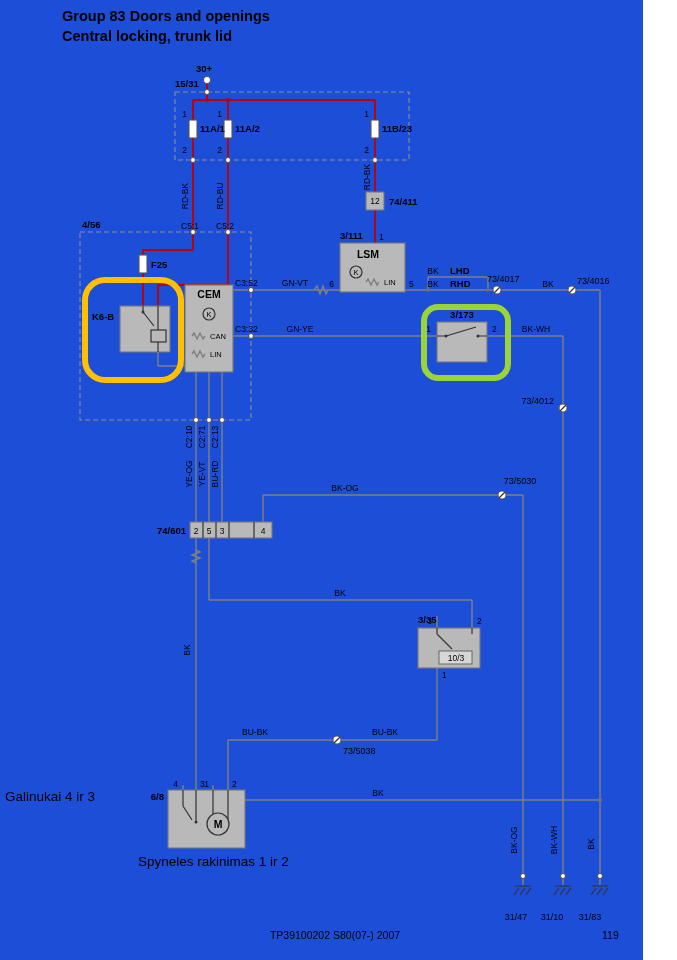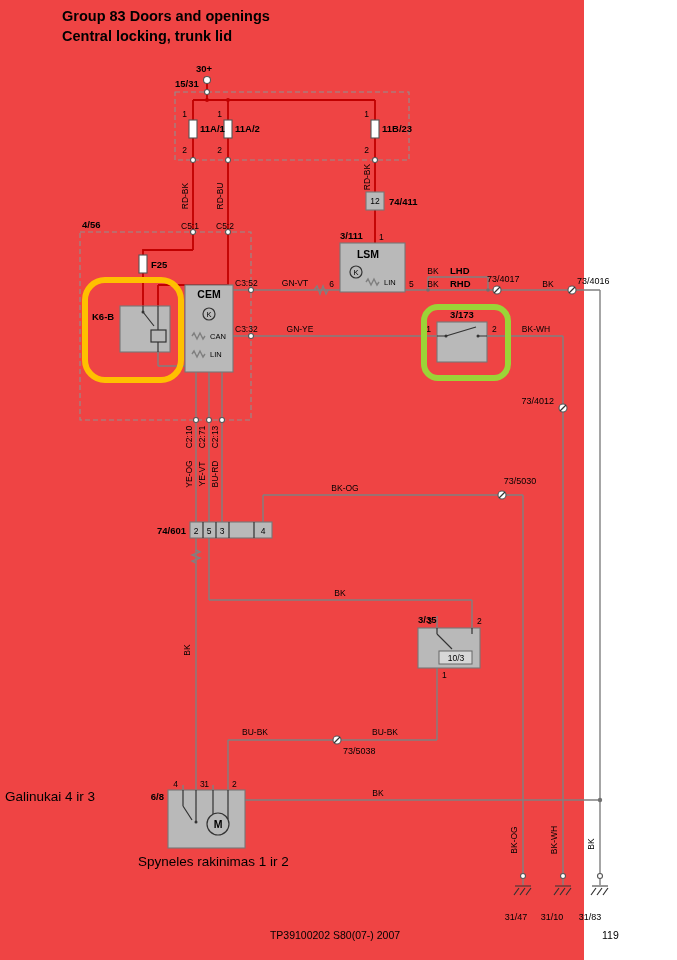--- a/index.html
+++ b/index.html
@@ -1,16 +1,16 @@
 <!DOCTYPE html>
 <html><head>
 <meta charset="utf-8">
 <style>
   html,body{margin:0;padding:0;background:#fff}
-  .page{width:584px;height:960px;position:relative;background:#ef4444}
+  .page{width:643px;height:960px;position:relative;background:#1d4ed8}
   svg{display:block}
   .w{fill:none;stroke:#808080;stroke-width:1.4}
   .wr{fill:none;stroke:#c00000;stroke-width:1.8}
   .jr{fill:#c00000;stroke:none}
   .jg{fill:#707070;stroke:none}
   .box{fill:#b9b9b9;stroke:#777;stroke-width:1.1}
   .ibox{fill:#d7d7d7;stroke:#666;stroke-width:1}
   .fuse{fill:#fff;stroke:#555;stroke-width:1.1}
   .dash{fill:none;stroke:#909090;stroke-width:1.1;stroke-dasharray:5 3}
   .cc{fill:#fff;stroke:#555;stroke-width:1.1}

